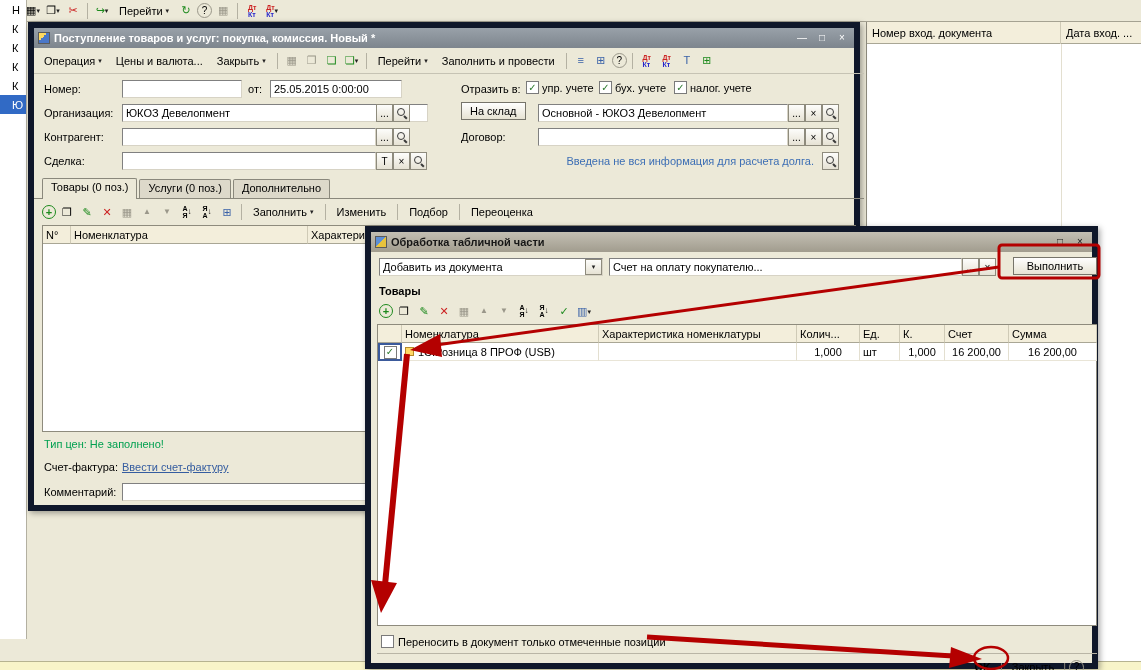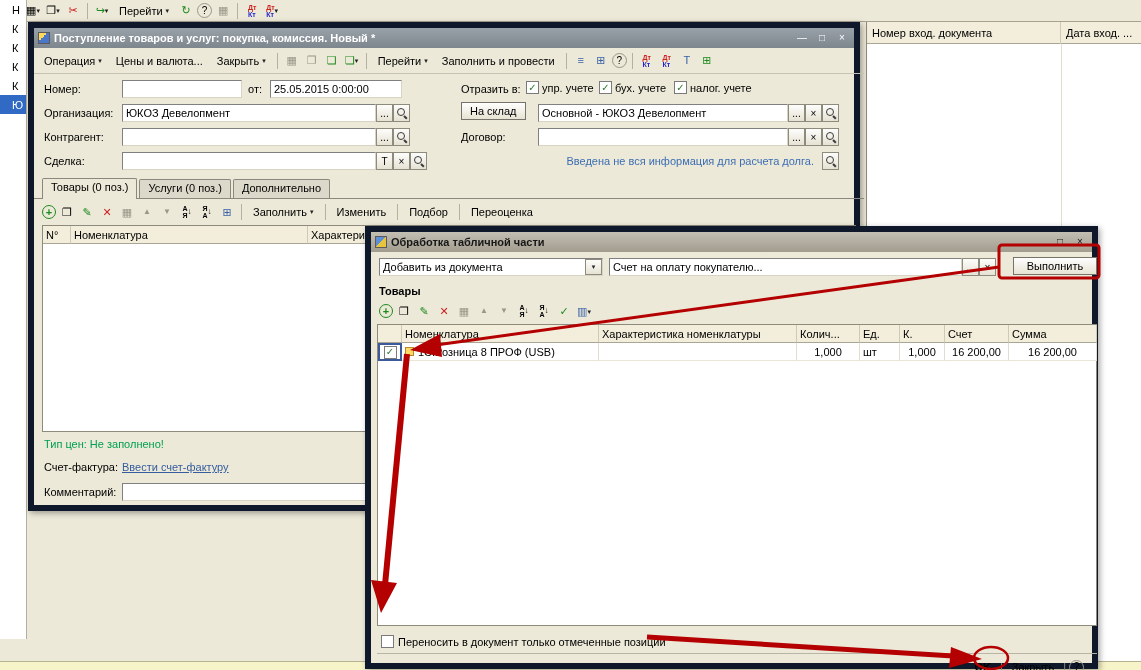--- a/index.html
+++ b/index.html
@@ -236,21 +236,21 @@
         <span class="lbl">бух. учете</span>
       </div>
     <div class="abs flex" style="left:640px;top:53px;gap:3px">
         <span class="cb">
           <span>✓</span>
         </span>
         <span class="lbl">налог. учете</span>
       </div>
 
     <span class="abs lbl" style="left:10px;top:79px">Организация:</span>
-    <div class="abs input" style="left:88px;top:76px;width:254px">
+    <div class="abs input" style="left:88px;top:76px;width:306px">
         <span>ЮКОЗ Девелопмент</span>
       </div>
     <span class="abs sq" style="left:342px;top:76px">
         <span>...</span>
       </span>
     <span class="abs sq" style="left:359px;top:76px">
         <span class="mag"></span>
       </span>
     <span class="abs btn" style="left:427px;top:74px;padding:2px 8px"><span>На склад</span></span>
     <div class="abs input" style="left:504px;top:76px;width:250px">

